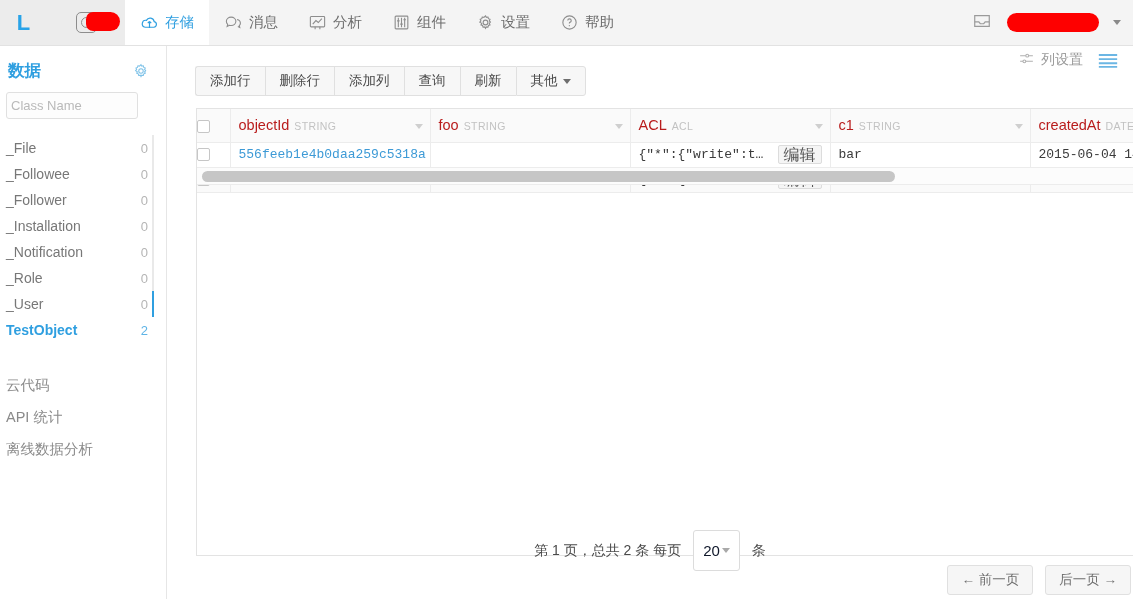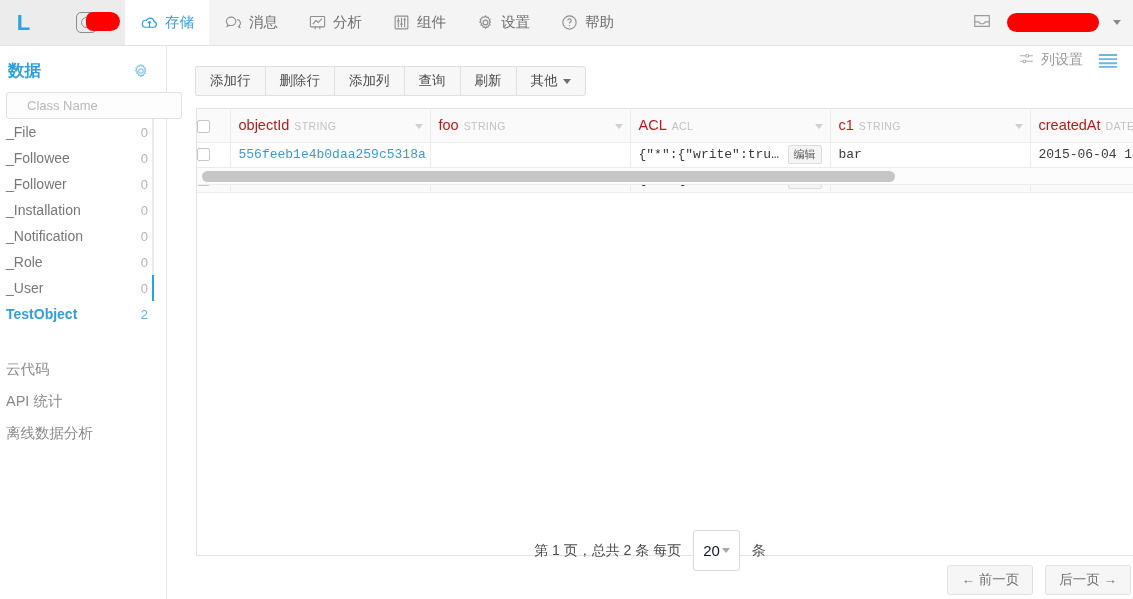--- a/index.html
+++ b/index.html
@@ -72,25 +72,25 @@
     background: #ffffff;
     border-right: 1px solid #e6e6e6;
   }
   .side-head {
     display: flex; align-items: center; justify-content: space-between;
     padding: 14px 16px 8px 8px;
   }
   .side-title { color: #2f9fe0; font-size: 16.5px; font-weight: bold; }
   .gear-btn { cursor: pointer; display: flex; }
   .class-input {
-    display: block; width: 176px; height: 27px;
-    margin: 2px 0 0 6px;
+    display: block; width: 132px; height: 27px;
+    margin: 2px 0 16px 6px;
     border: 1px solid #e0e0e0; border-radius: 3px;
     background: #fdfdfd;
-    padding: 0 20px; font-size: 13px; color: #555;
+    padding: 0 4px; font-size: 13px; color: #555;
     font-family: "Liberation Sans", sans-serif; outline: none;
   }
   .class-input::placeholder { color: #b9b9b9; }
   .class-list { list-style: none; margin: 0; padding: 0; position: relative; }
   .class-item {
     display: flex; align-items: center; justify-content: space-between;
     padding: 0 18px 0 6px; height: 26px;
     font-size: 14px; color: #777; cursor: pointer;
   }
   .class-item .cnt { color: #b5b5b5; font-size: 13px; }
@@ -164,21 +164,21 @@
   }
   th.colcheck, td.colcheck { width: 33px; padding: 0; text-align: center; }
   tbody td { height: 25px; padding: 0 8px; font-size: 13px; color: #3b3b3b;
              font-family: "Liberation Mono", monospace; }
   tbody tr.alt td { background: #fafafa; }
   td.oid { color: #3d9ad6; cursor: pointer; }
   .aclwrap { display: flex; align-items: center; gap: 7px; }
   .acltxt { overflow: hidden; text-overflow: ellipsis; white-space: nowrap; }
   .editbtn {
     font-family: "Liberation Sans", sans-serif;
-    font-size: 11px; color: #555; background: #f5f5f5;
+    font-size: 16px; color: #555; background: #f5f5f5;
     border: 1px solid #dcdcdc; border-radius: 2px;
     padding: 1px 5px; cursor: pointer; line-height: 15px;
   }
   input[type=checkbox].cb {
     -webkit-appearance: none; appearance: none;
     width: 13px; height: 13px; border: 1px solid #c6c6c6;
     border-radius: 2px; background: #fff; margin: 0; cursor: pointer;
     vertical-align: middle;
   }
 

